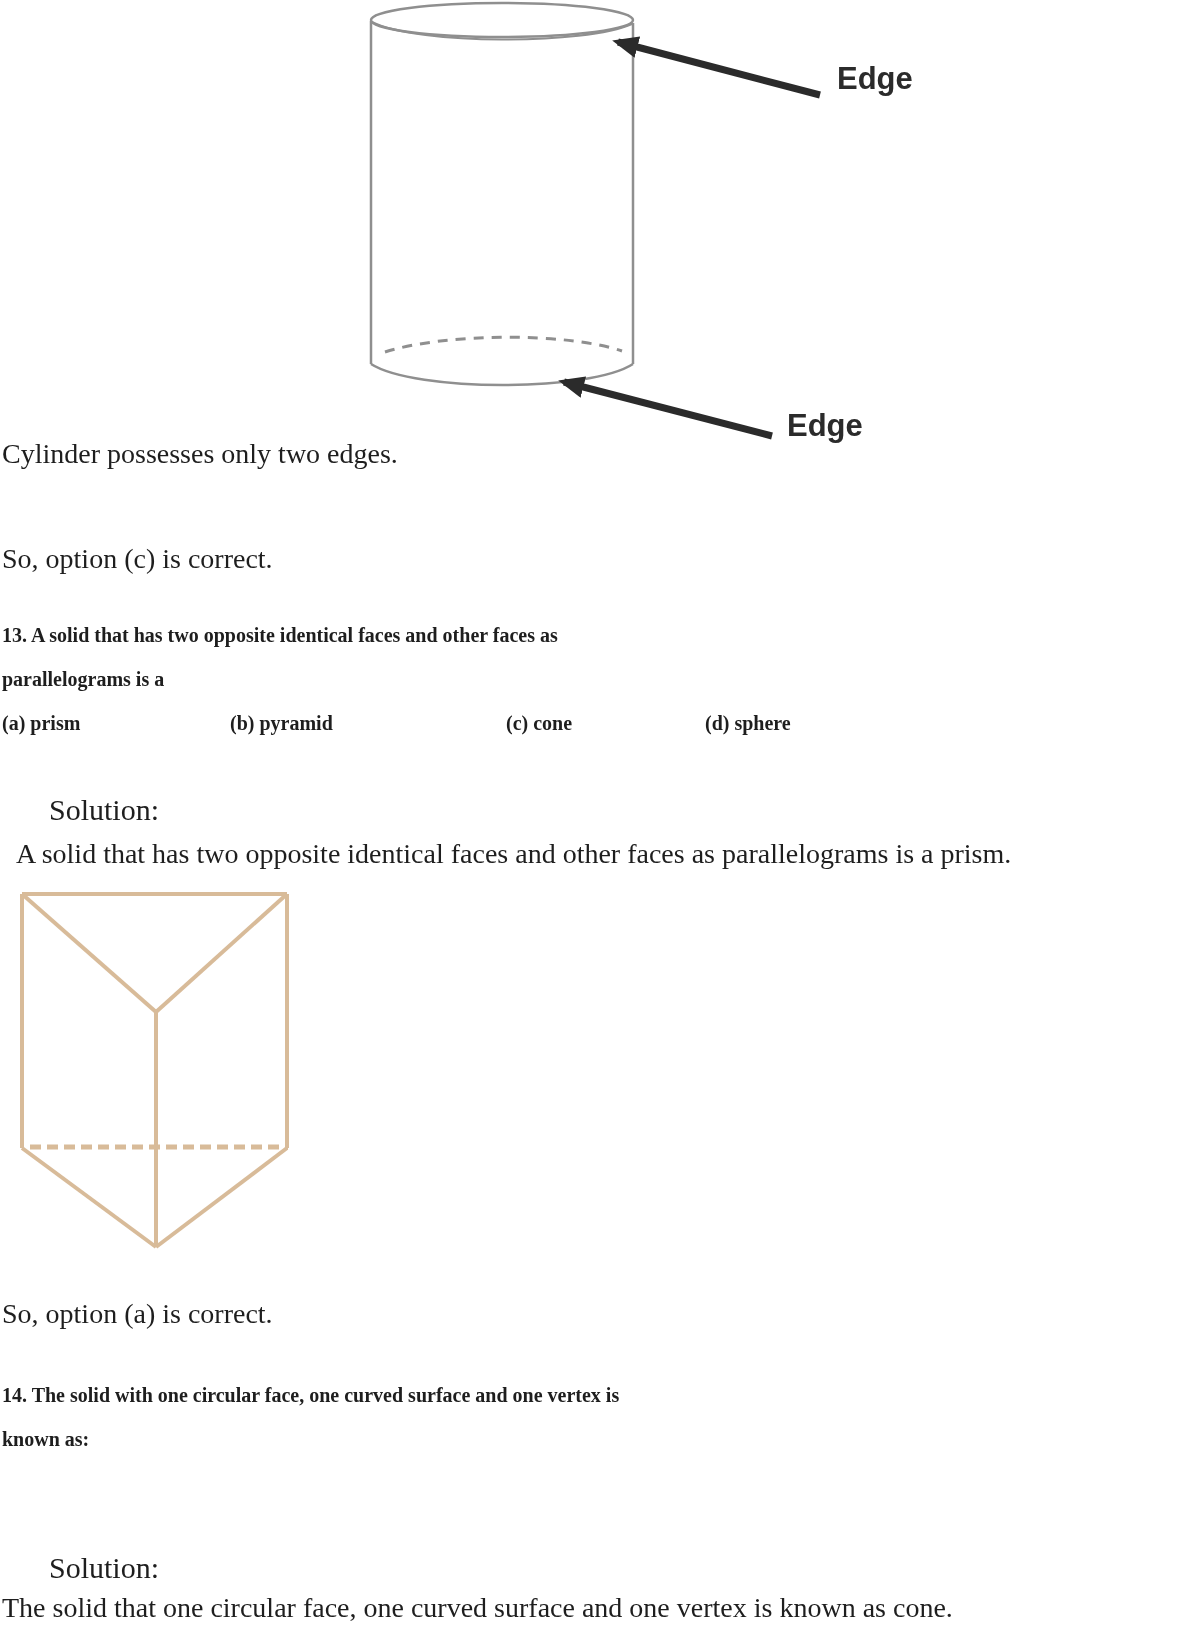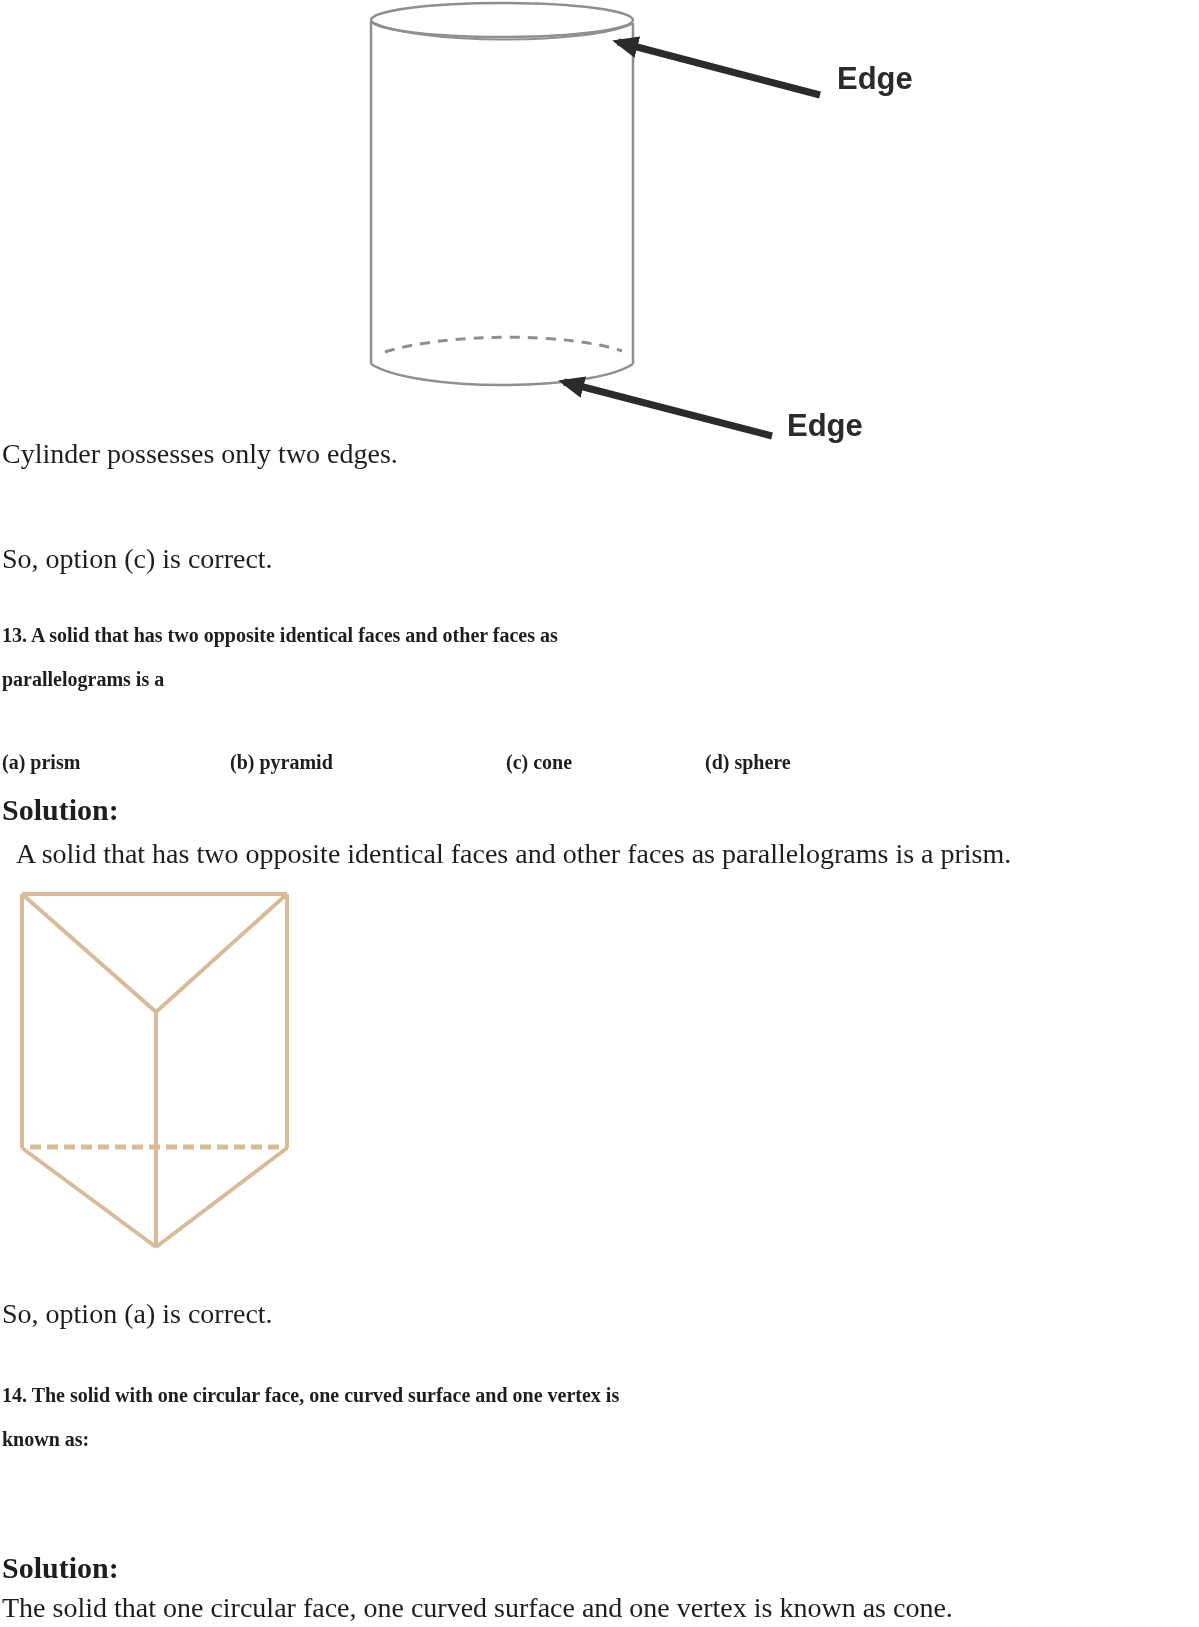--- a/index.html
+++ b/index.html
@@ -5,21 +5,21 @@
   html,body { margin:0; padding:0; }
   body {
     width:1199px; height:1627px; position:relative;
     background:#ffffff; overflow:hidden;
     font-family:"Liberation Serif", serif; color:#1e1e1e;
   }
   .txt { position:absolute; left:2px; font-size:28px; line-height:36px; white-space:nowrap; }
   .qblock { position:absolute; left:2px; font-size:20px; line-height:44px; font-weight:bold; white-space:nowrap; }
   .qblock .qline { display:block; }
   .opts span { display:inline-block; }
-  .bold30 { font-size:30px; font-weight:bold; }
+  .bold30 { font-size:30px; font-weight:normal;margin-left:47px; }
   .fig { position:absolute; }
   .edge-label { font:bold 31px "Liberation Sans", sans-serif; }
 </style>
 </head>
 <body>
 
 <svg class="fig" style="left:330px; top:0;" width="660" height="452" viewBox="0 0 660 452">
   <defs>
     <marker id="ah" markerUnits="userSpaceOnUse" markerWidth="26" markerHeight="22" refX="20" refY="11" orient="auto">
       <path d="M0,0 L26,11 L0,22 Z" fill="#2b2b2b"></path>
@@ -43,21 +43,21 @@
 
 <div class="txt" style="top:436px;">Cylinder possesses only two edges.</div>
 
 <div class="txt" style="top:541px;">So, option (c) is correct.</div>
 
 <div class="qblock" style="top:613px;">
   <span class="qline">13. A solid that has two opposite identical faces and other faces as</span>
   <span class="qline">parallelograms is a</span>
   <span class="qline opts">
     <span style="width:223px;">(a) prism</span>
-    <span style="width:271px;margin-top:39px;">(b) pyramid</span>
+    <span style="width:271px;">(b) pyramid</span>
     <span style="width:194px;">(c) cone</span>
     <span>(d) sphere</span>
   </span>
 </div>
 
 <div class="txt bold30" style="top:792px;">Solution:</div>
 
 <div class="txt" style="top:836px;margin-left:14px;">A solid that has two opposite identical faces and other faces as parallelograms is a prism.</div>
 
 <svg class="fig" style="left:0; top:885px;" width="340" height="375" viewBox="0 0 340 375">

